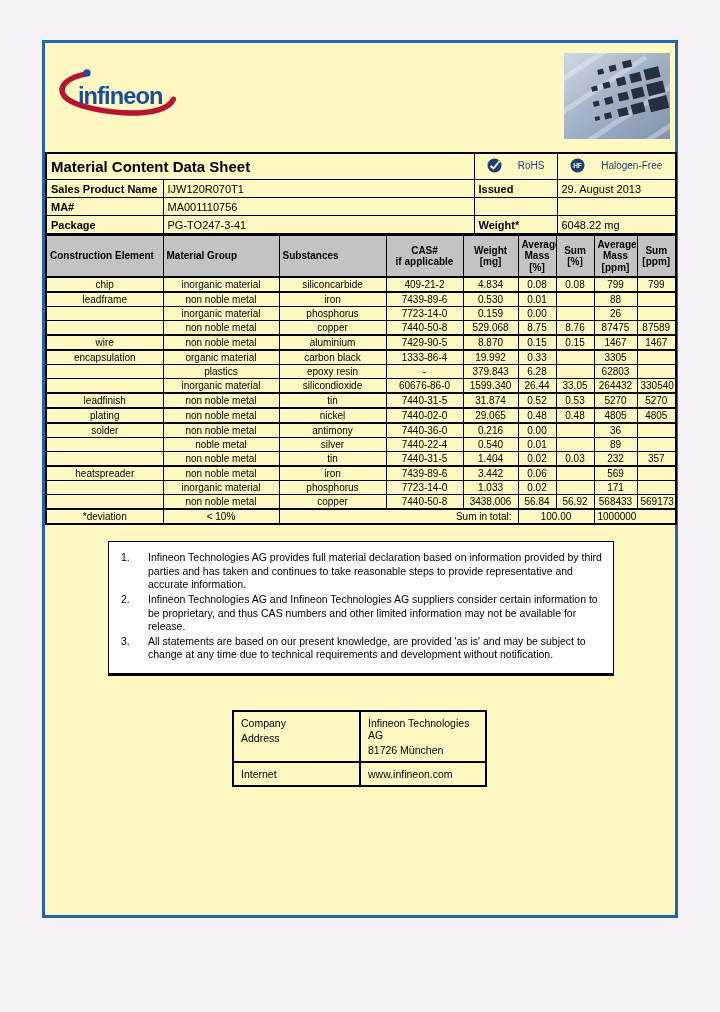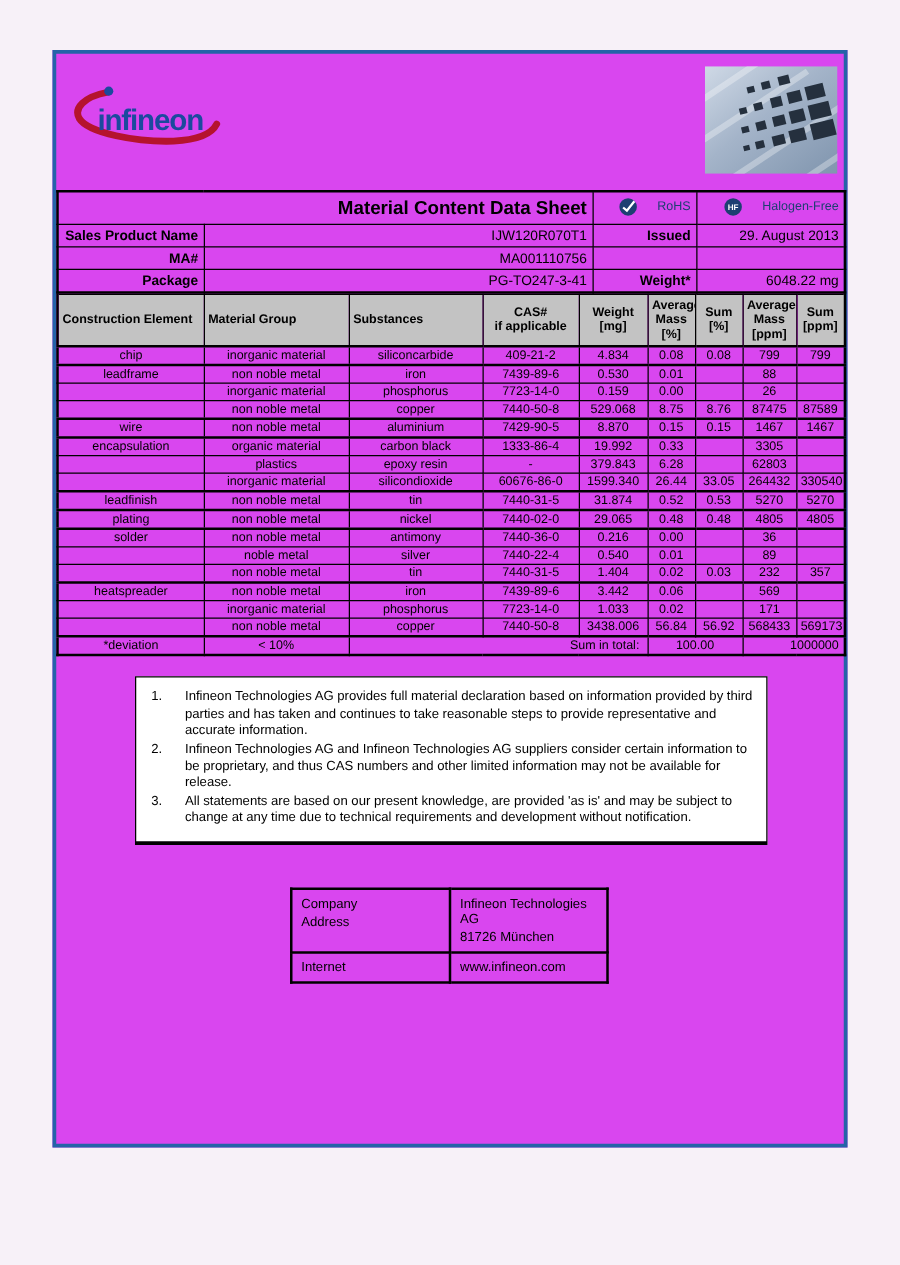--- a/index.html
+++ b/index.html
@@ -3,53 +3,53 @@
 <meta charset="utf-8">
 <style>
   html,body { margin:0; padding:0; }
   .page {
     position:relative; width:720px; height:1012px;
     background:#f7f1f8; font-family:"Liberation Sans", sans-serif;
     overflow:hidden;
   }
   .doc {
     position:absolute; left:42px; top:40px; width:630px; height:872px;
-    background:#d946ef; border:3px solid #2563a8;
+    background:#fef9c3; border:3px solid #2563a8;
   }
   
   .hdr { position:relative; height:109px; }
   .logo { position:absolute; left:12px; top:22px; }
   .photo { position:absolute; right:5px; top:10px; }
 
   table { border-collapse:collapse; table-layout:fixed; width:630px; }
   td, th { overflow:hidden; }
 
   
   .tblA { border:2px solid #000; }
-  .tblA td { border:1px solid #000; font-size:11px; padding:1px 4px; height:15px; vertical-align:middle;text-align:right; }
+  .tblA td { border:1px solid #000; font-size:11px; padding:1px 4px; height:15px; vertical-align:middle; }
   .tblA .title-cell { font-size:15px; font-weight:bold; height:23px; }
   .tblA .lbl { font-weight:bold; }
   .badge-cell { text-align:center; }
   .badge { display:inline-flex; align-items:center; gap:16px; color:#1d3f72; font-size:10px; }
 
   
   .tblB { border:2px solid #000; border-top:0; }
   .tblB th {
     background:#c3c3c3; border:1px solid #000; font-size:10px; font-weight:bold;
     height:40px; vertical-align:middle; white-space:pre-line; padding:0 3px; line-height:1.15;
   }
   .tblB th.hl { text-align:left; }
   .tblB td { border:1px solid #000; font-size:10px; height:13px; padding:0 3px; vertical-align:middle; line-height:1; }
   .tblB tr.gs td { border-top:2px solid #000; }
   .c0,.c1,.c2 { text-align:center; }
   .c3,.c4,.c5,.c6,.c7,.c8 { text-align:center; }
   .ftr td { border-top:2px solid #000; }
   .ftr .sum-label { text-align:right; padding-right:6px; }
   .ftr .sum-percent { text-align:center; }
-  .ftr .sum-ppm { text-align:right; padding-right:4px; }
+  .ftr .sum-ppm { padding-right:4px; }
 
   
   .remarks { margin:16px 0 0 63px; width:504px; border:1px solid #000; border-bottom-width:3px; background:#fff; }
   .remarks-title { background:#c9c9c9; border-bottom:1px solid #000; font-weight:bold; font-size:11px; padding:2px 5px; }
   .remarks-body { padding:9px 8px 10px 12px; }
   .remark { display:flex; font-size:10.5px; line-height:1.3; margin-bottom:1px; }
   .remark-num { width:27px; flex:none; }
   .remark-text { flex:1; }
 
   

